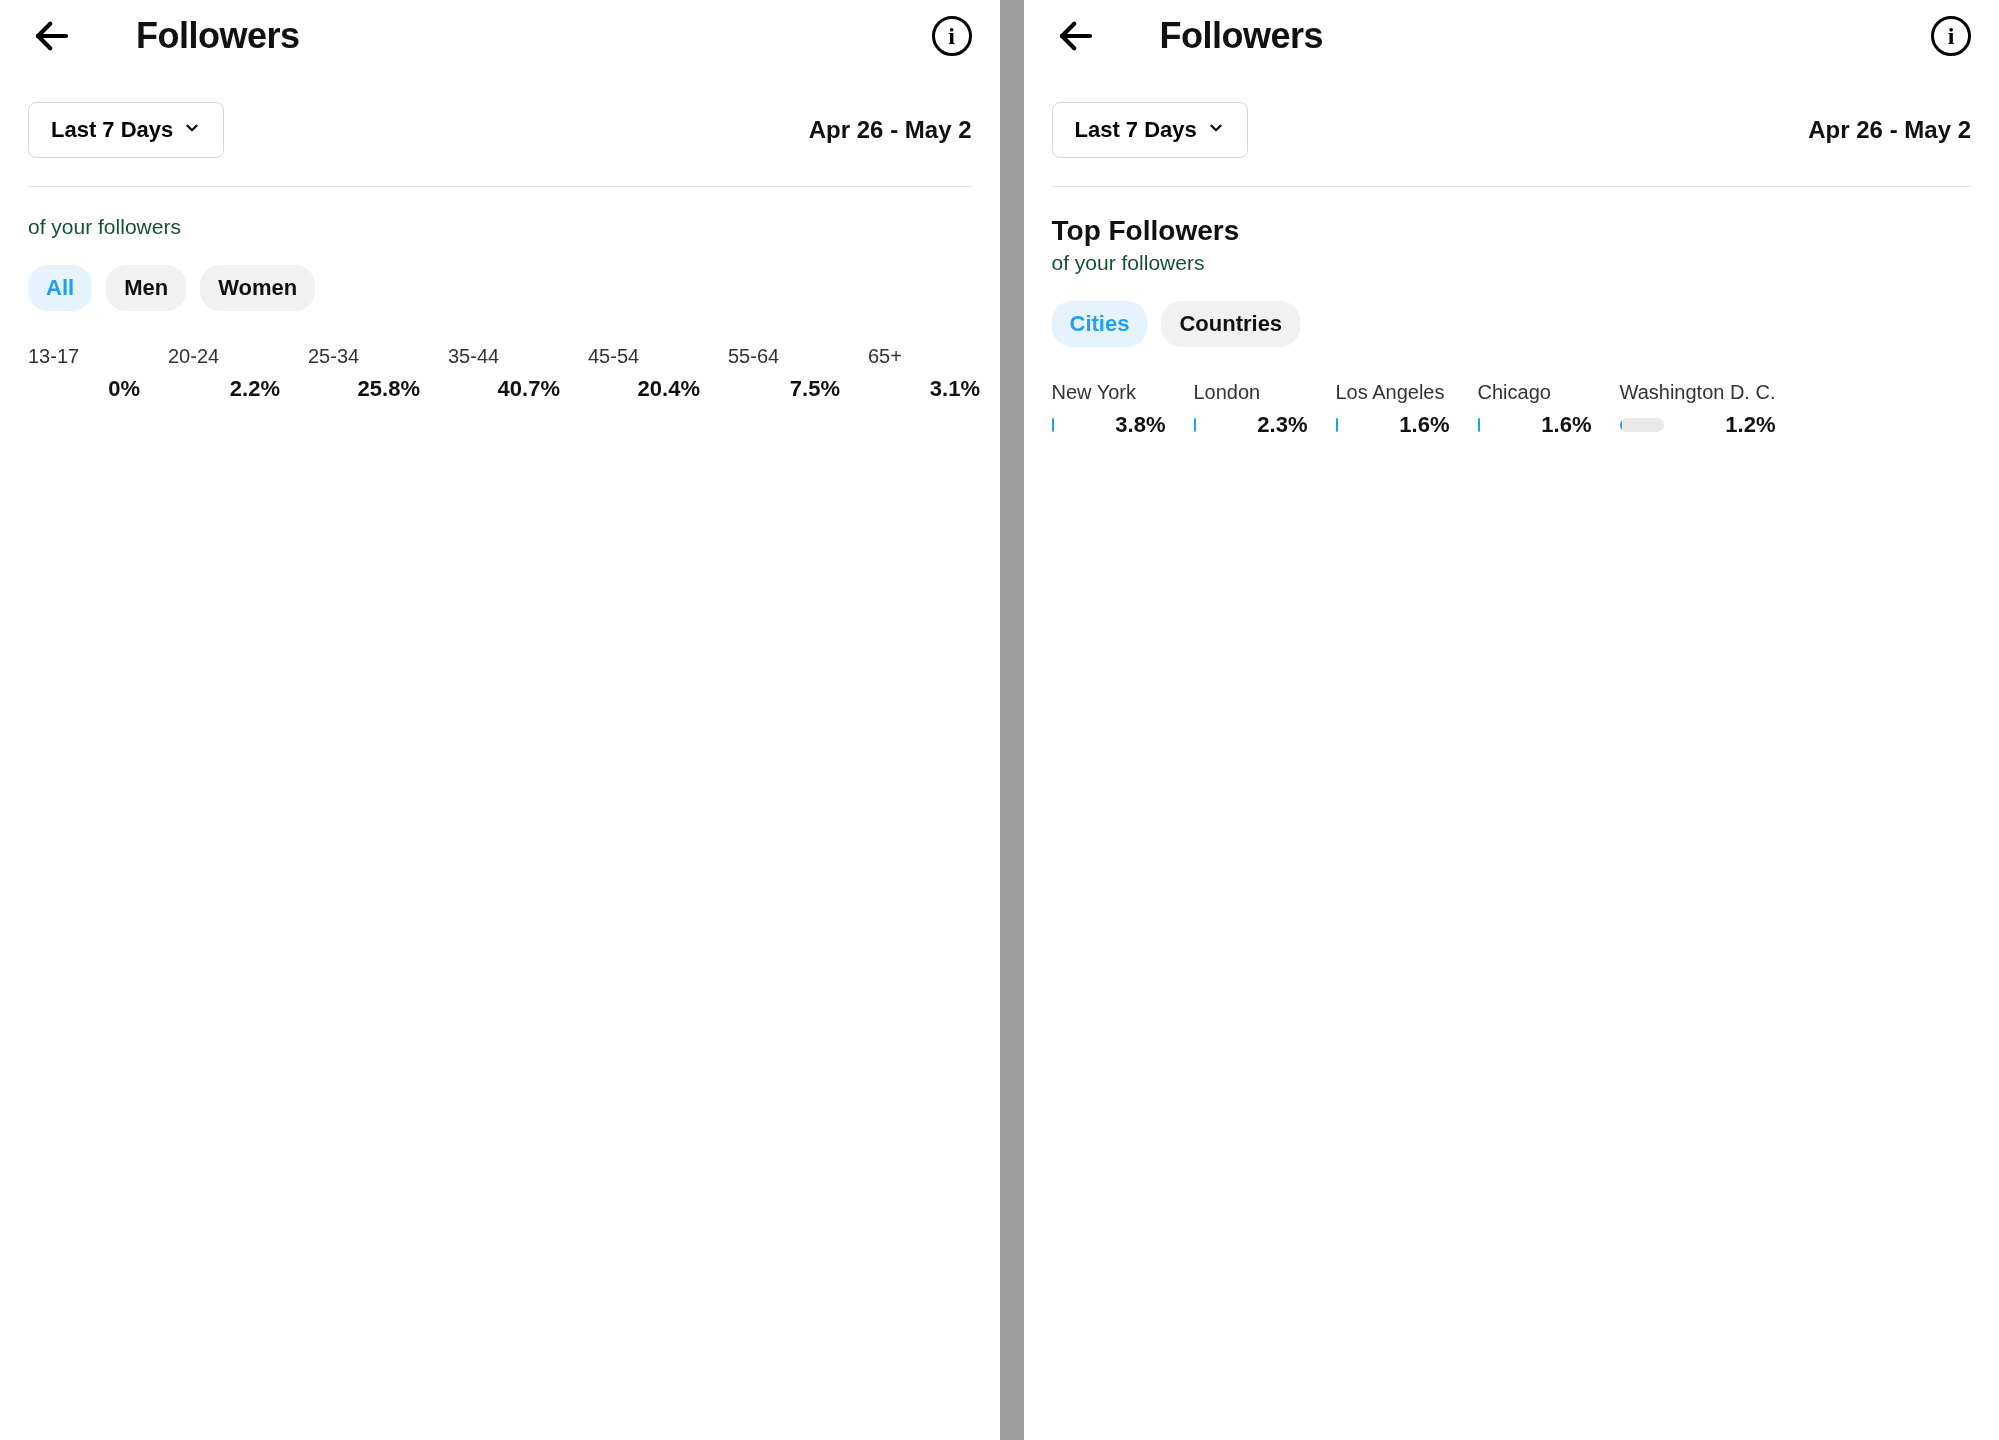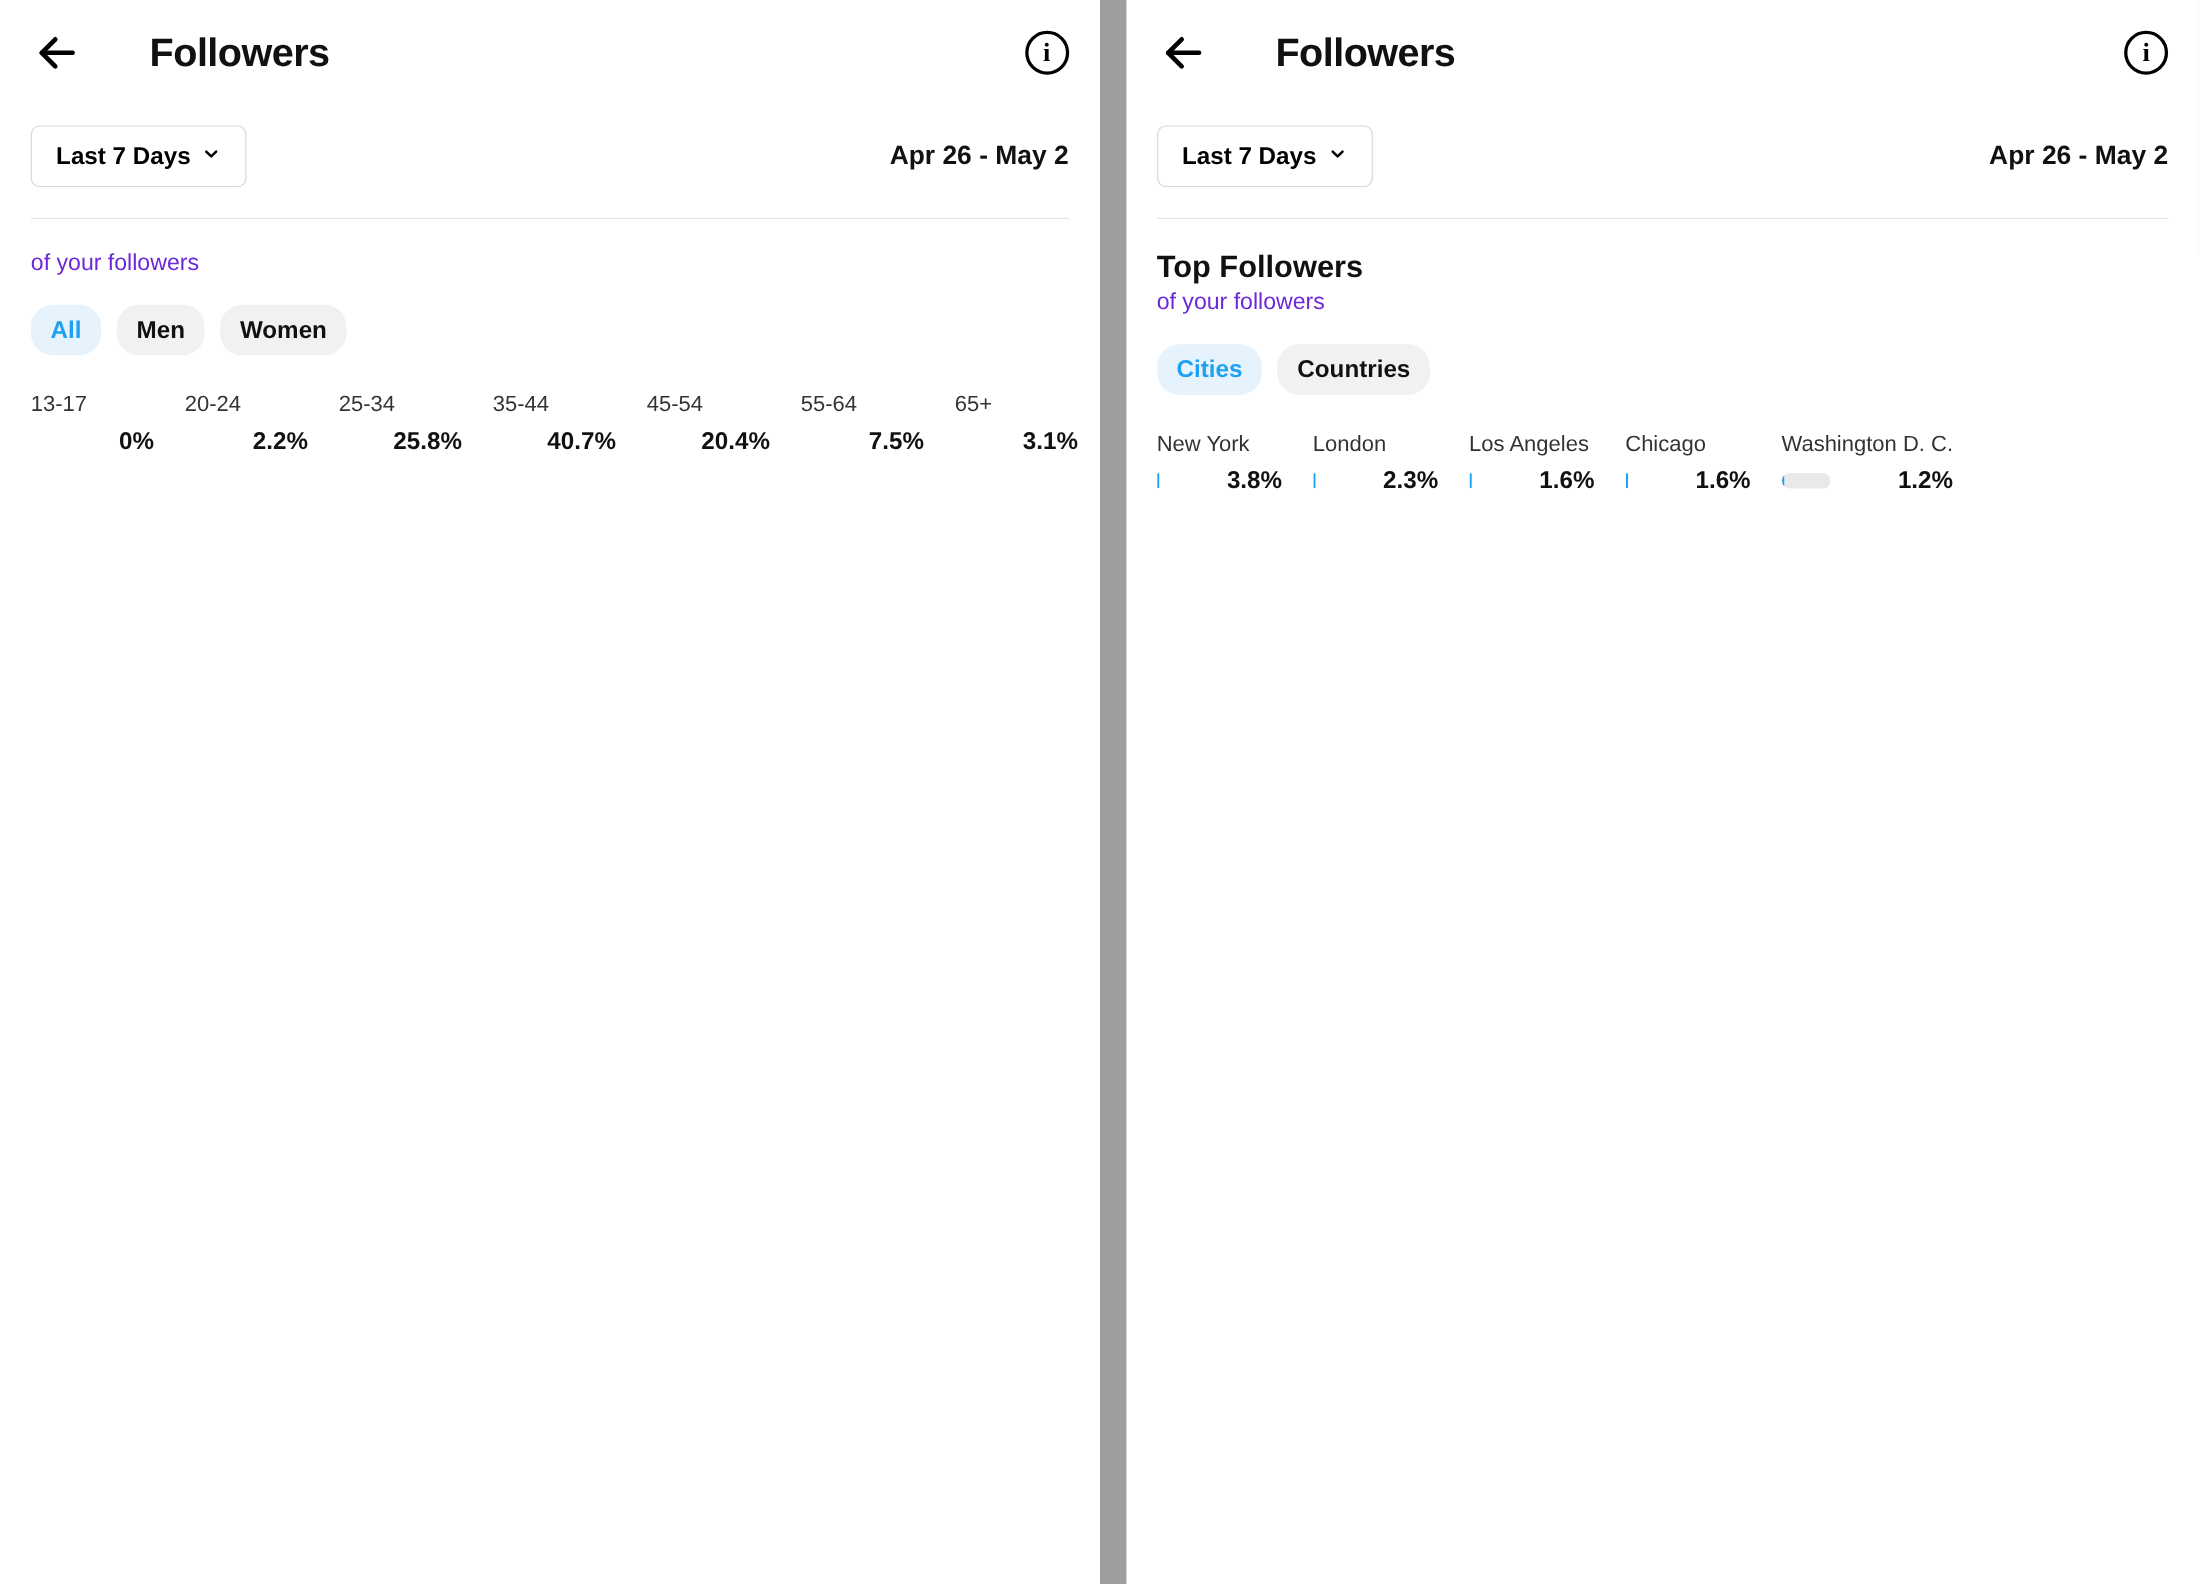--- a/index.html
+++ b/index.html
@@ -10,21 +10,21 @@
     display: flex;
     justify-content: center;
     align-items: flex-start;
     gap: 24px;
     padding: 0;
   }
   .panel {
     background: #ffffff;
     width: 50%;
     min-height: 100vh;
-    padding: 24px 28px;
+    padding: 12px 28px;
   }
   .header-row {
     display: flex;
     align-items: center;
     justify-content: space-between;
     margin-bottom: 42px;
   }
   .hdr-left {
     display: flex;
     align-items: center;
@@ -83,21 +83,21 @@
     color:#111;
   }
   .section-title {
     font-size: 28px;
     font-weight: 700;
     color:#111;
     margin-bottom: 4px;
   }
   .section-sub {
     font-size: 21px;
-    color:#6d28d9;
+    color:#14532d;
     margin-bottom: 26px;
   }
   .tabs {
     display:flex;
     gap:14px;
     margin-bottom: 34px;
   }
   .tab {
     padding: 10px 18px;
     border-radius: 20px;

